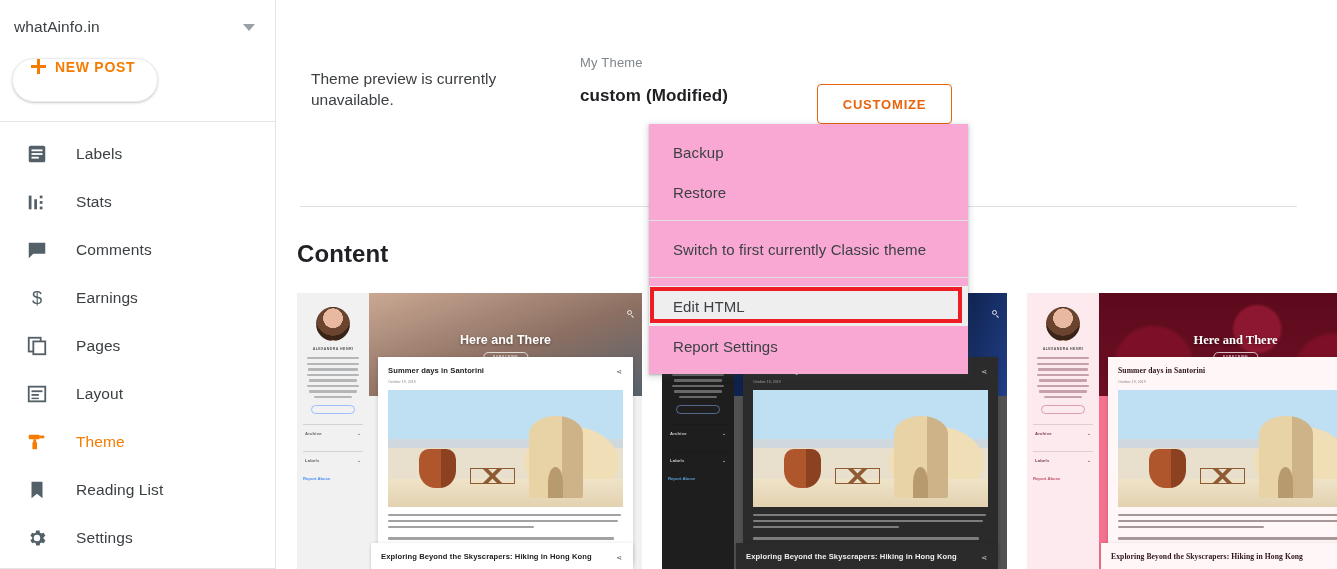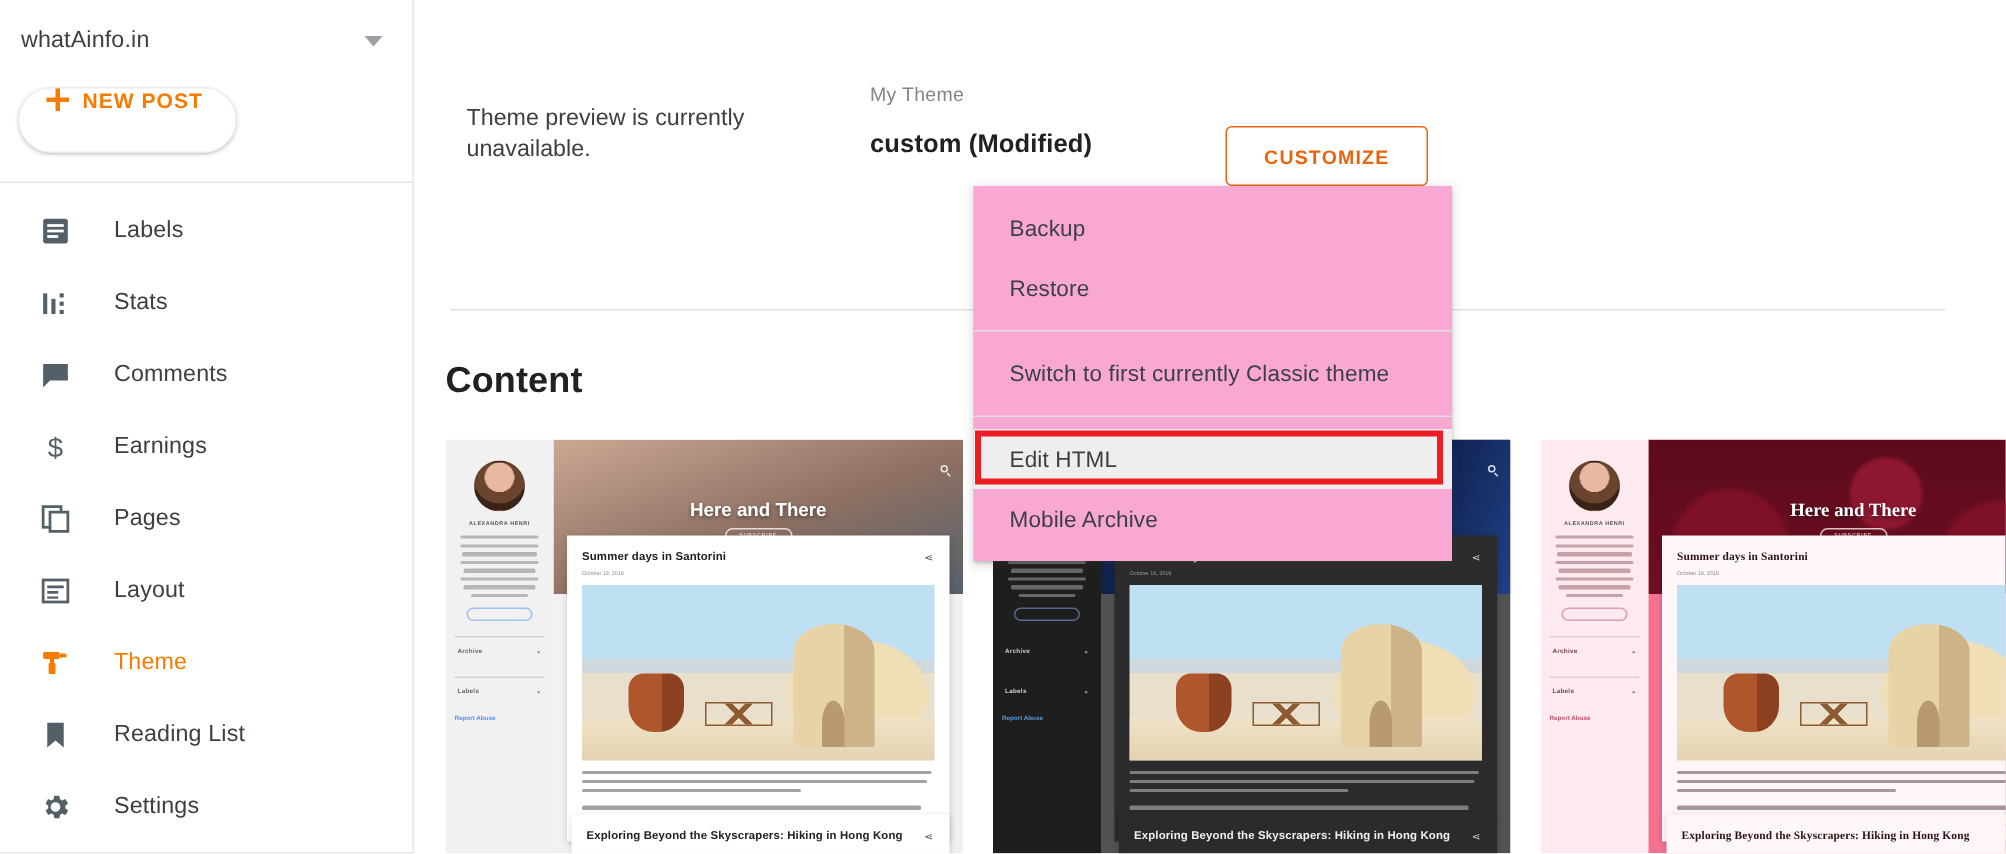--- a/index.html
+++ b/index.html
@@ -220,21 +220,21 @@
   .tb-body i {
     display: block; height: 2.4px; margin-bottom: 3.4px;
     background: currentColor; opacity: .42; border-radius: 1px;
   }
   .tb-foot {
     margin-top: 8px; display: flex; justify-content: space-between; align-items: center;
     font-size: 3.8px; font-weight: bold;
   }
   .tb-commentico { width: 6px; height: 5px; background: currentColor; opacity: .6; border-radius: 1px; }
   .tb-card2 {
-    position: absolute; left: 12px; right: 9px; top: 250px;
+    position: absolute; left: 2px; right: 9px; top: 250px;
     padding: 9px 10px;
     box-shadow: 0 1px 4px rgba(0,0,0,.18);
   }
 
   
   .t-light .tb-side { background: #f1f1f1; color: #5f6368; }
   .t-light .tb-main { background: #f1f1f1; }
   .t-light .tb-hero { background: linear-gradient(160deg,#caa893,#8c6f62 55%,#55616d); }
   .t-light .tb-card, .t-light .tb-card2 { background: #fff; color: #202124; }
   .t-light .tb-report, .t-light .tb-foot .rm, .t-light .tb-foot .pc { color: #4d90fe; }
@@ -616,19 +616,19 @@
 
     </div>
 
     <div class="menu">
       <div class="menu-item">Backup</div>
       <div class="menu-item">Restore</div>
       <div class="menu-sep"></div>
       <div class="menu-item">Switch to first currently Classic theme</div>
       <div class="menu-sep"></div>
       <div class="menu-item hover">Edit HTML</div>
-      <div class="menu-item">Mobile Archive</div>
+      <div class="menu-item">Report Settings</div>
       <div class="menu-pad-bottom"></div>
       <div class="highlight-box"></div>
     </div>
 
   </div>
 </div>
 
 </body></html>

